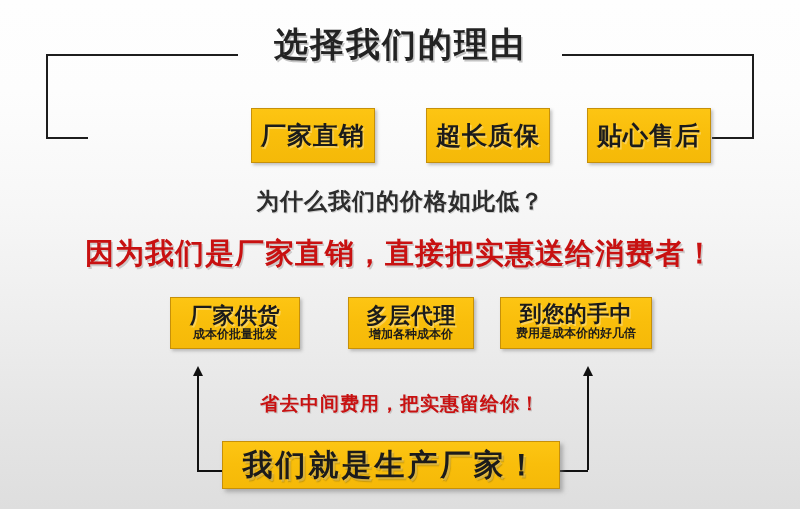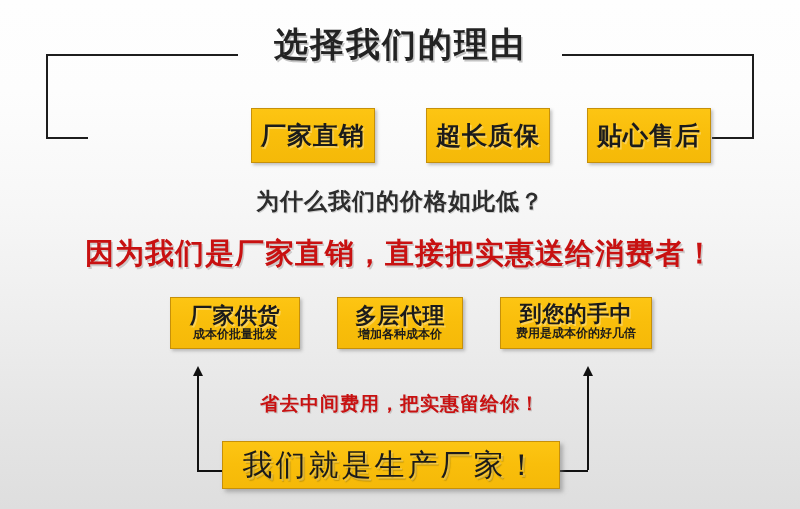--- a/index.html
+++ b/index.html
@@ -112,21 +112,21 @@
     background: linear-gradient(to bottom, #fdc513 0%, #f9be0b 48%, #f5b908 100%);
     border: 1px solid #c6900a;
     box-shadow: 3px 3px 4px rgba(120,120,120,0.5);
     display: flex;
     align-items: center;
     justify-content: center;
     box-sizing: border-box;
   }
   #banner-text {
     font-size: 30px;
-    font-weight: normal;
+    font-weight: bold;
     color: #1b1b1b;
     letter-spacing: 3px;
     white-space: nowrap;
     text-shadow: 2px 2px 0 rgba(255,255,255,0.22), 2.5px 2.5px 1px rgba(120,95,10,0.35);
   }
 
   
   .arrow-stem { background: #111; width: 2px; }
   .arrow-foot { background: #111; height: 2px; }
   .arrow-head {
@@ -168,21 +168,21 @@
   </div>
 
   <div class="abs" id="question">为什么我们的价格如此低？</div>
 
   <div class="abs ybox midbox" style="left:170px; width:130px;">
     <span class="bx-title">厂家供货</span>
     <span class="bx-sub">成本价批量批发</span>
   </div>
 
   <div class="abs" id="red-main">因为我们是厂家直销，直接把实惠送给消费者！</div>
-  <div class="abs ybox midbox" style="left:337px; width:126px;">
+  <div class="abs ybox midbox" style="left:348px; width:126px;">
     <span class="bx-title">多层代理</span>
     <span class="bx-sub">增加各种成本价</span>
   </div>
   <div class="abs ybox midbox" style="left:500px; width:152px;font-family:Liberation Mono, monospace;">
     <span class="bx-title">到您的手中</span>
     <span class="bx-sub">费用是成本价的好几倍</span>
   </div>
 
   <div class="abs">
     <div class="abs arrow-head" style="left:193px; top:366px;"></div>

